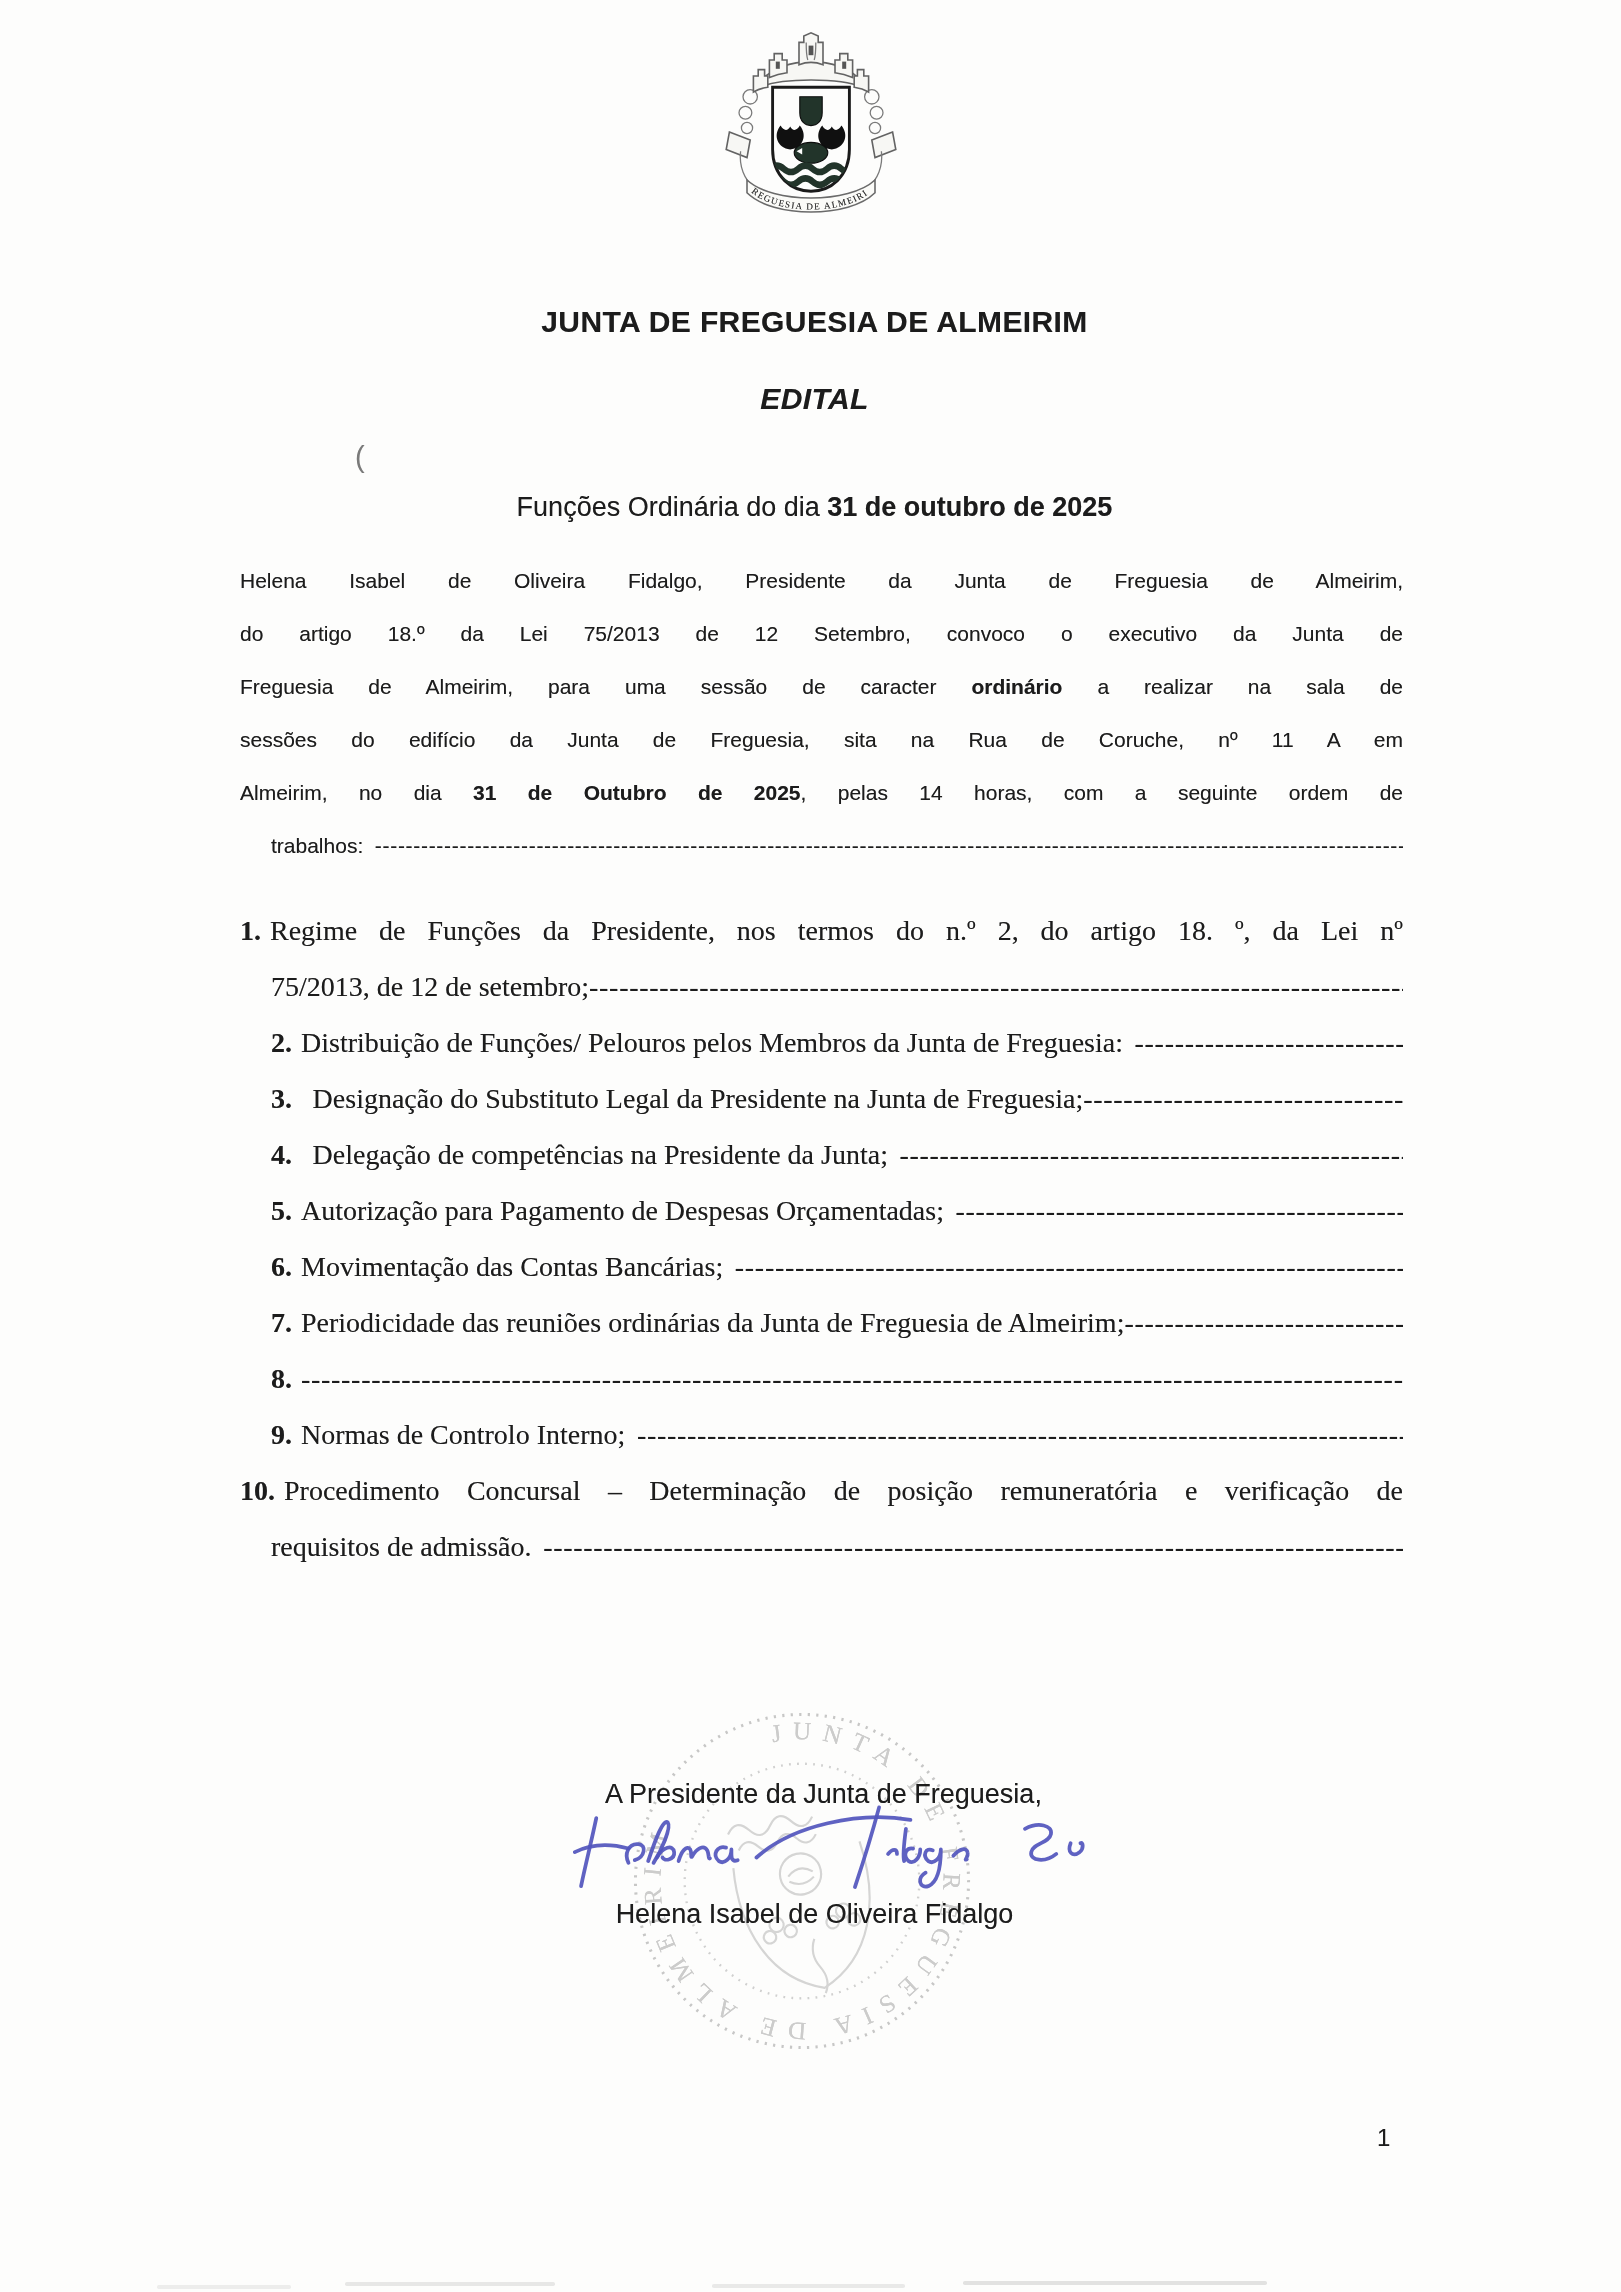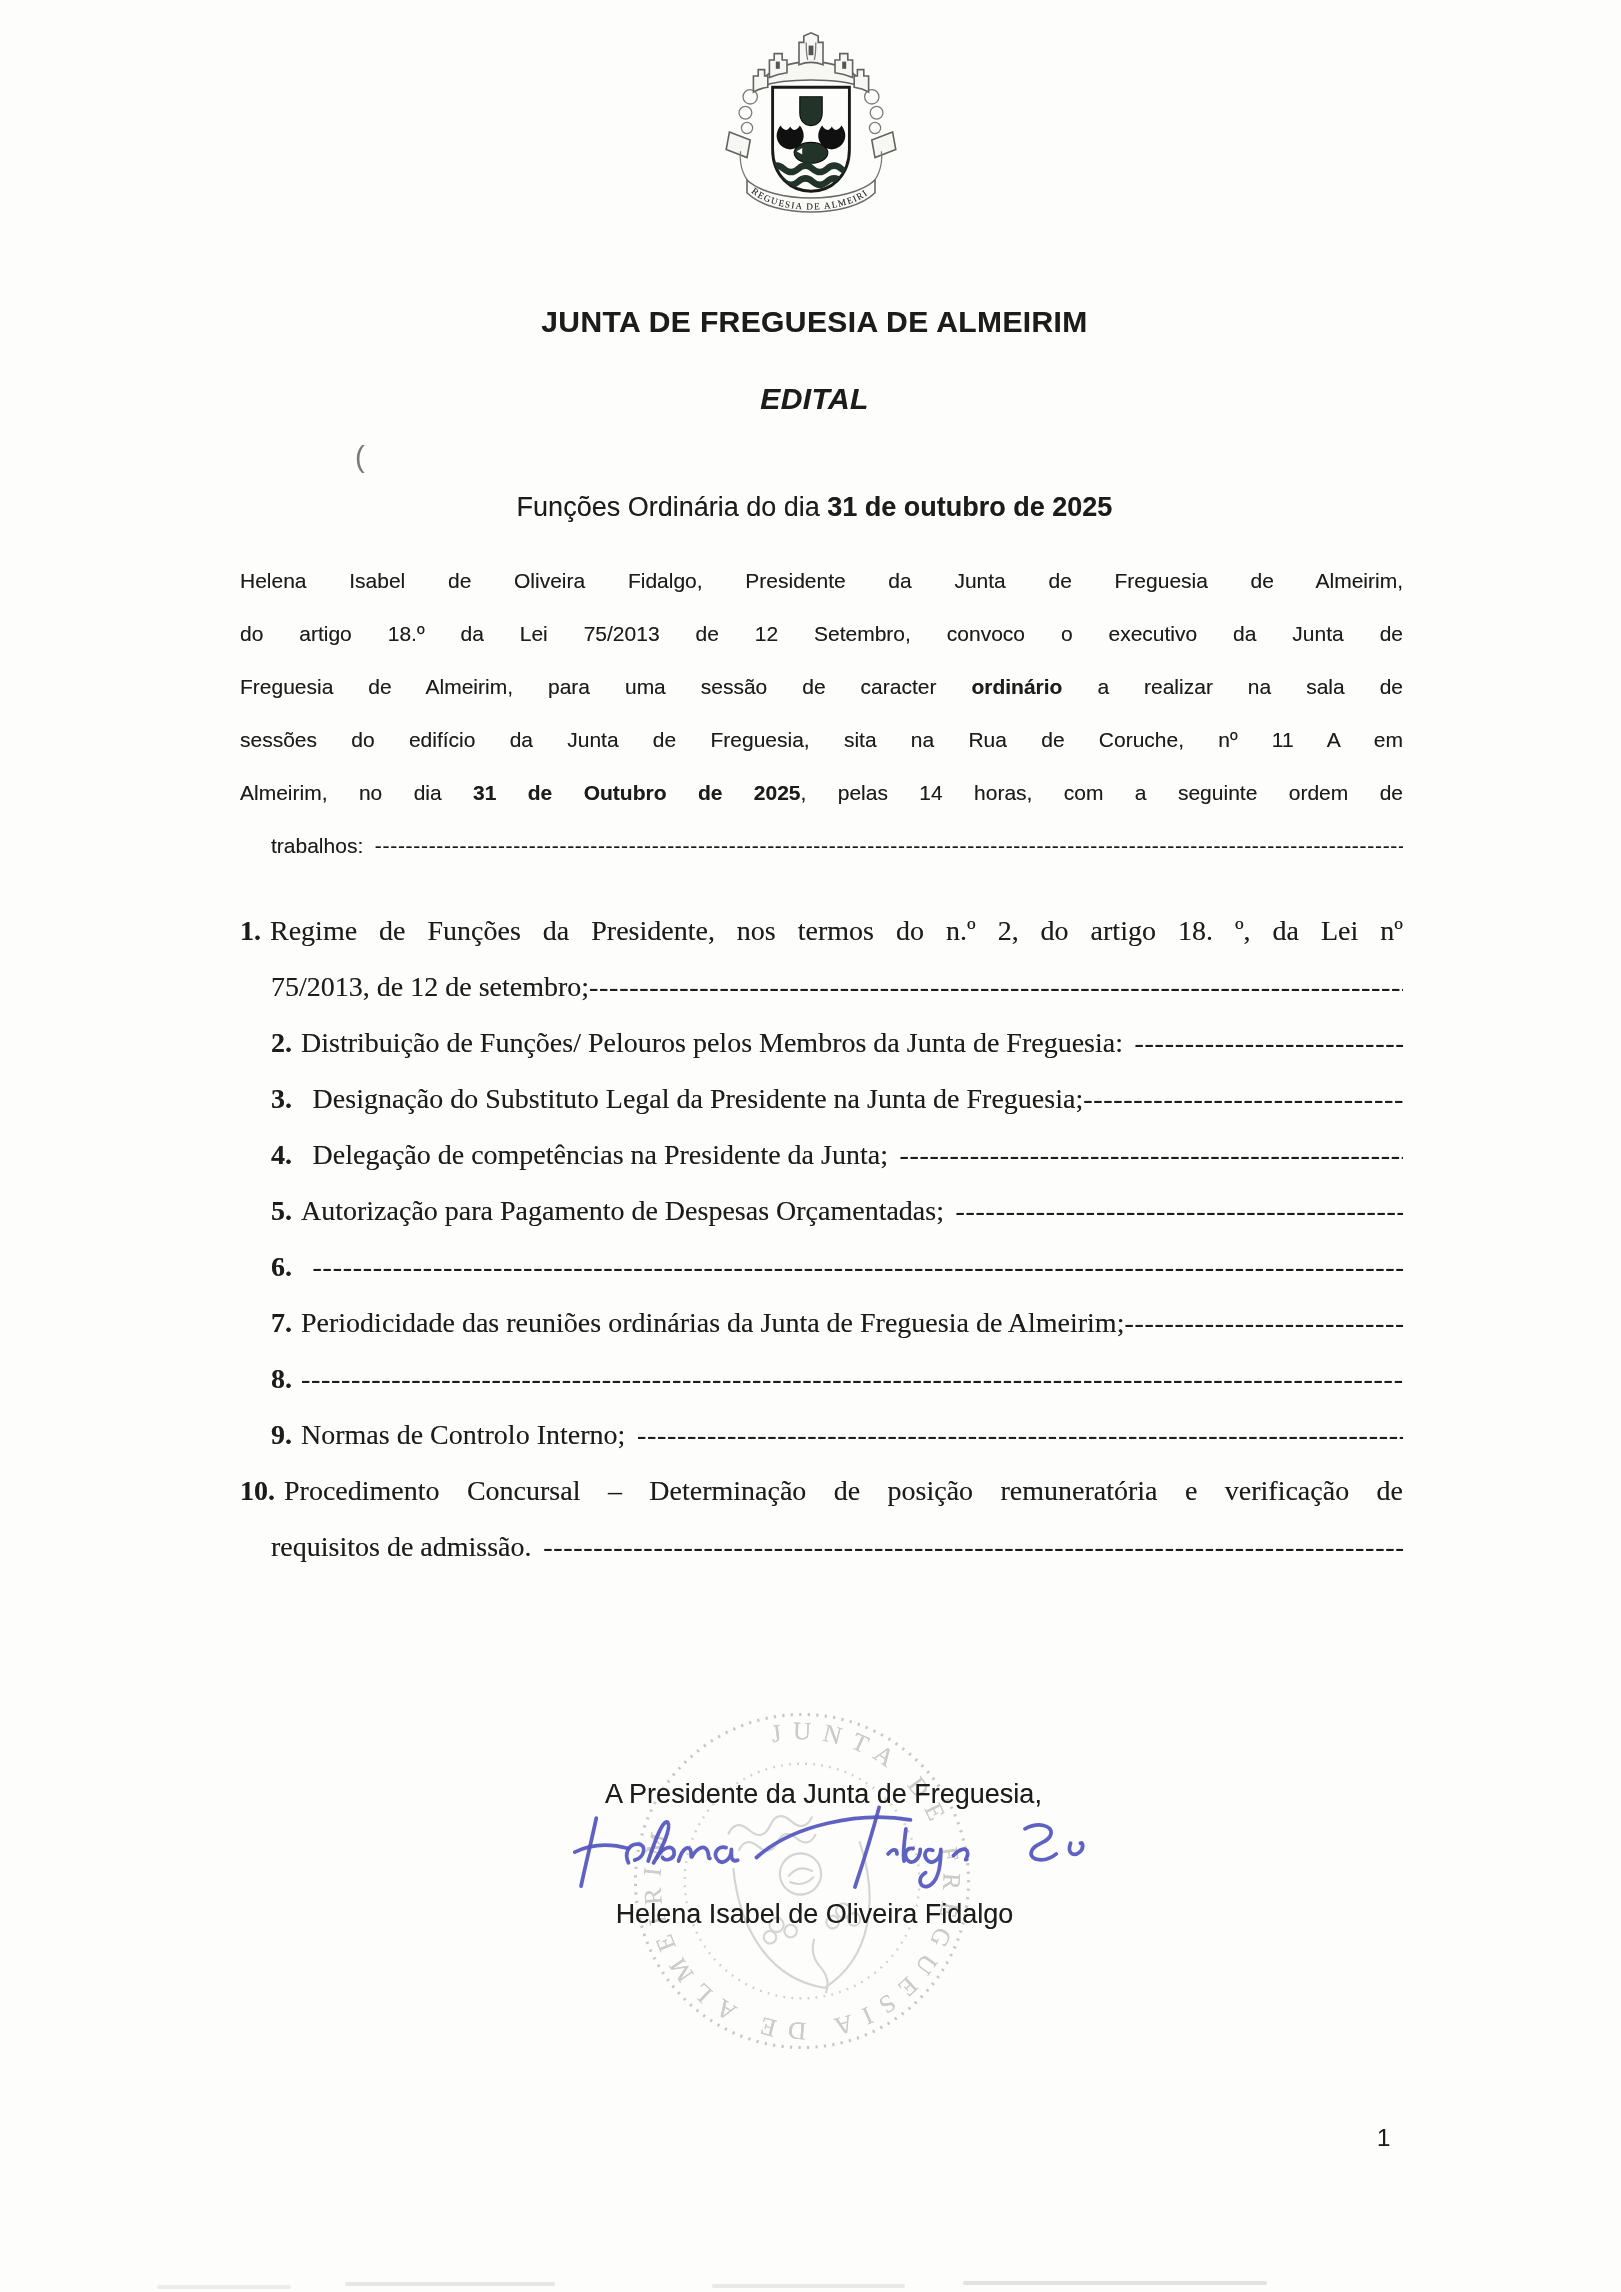--- a/index.html
+++ b/index.html
@@ -169,20 +169,21 @@
         <span class="txt">Delegação de competências na Presidente da Junta;</span>
         <span class="dashes g">------------------------------------------------------------------------------------------------------------------------------------------------------</span>
       </div>
     <div class="line fill">
         <span class="num">5.</span>
         <span class="txt">Autorização para Pagamento de Despesas Orçamentadas;</span>
         <span class="dashes g">------------------------------------------------------------------------------------------------------------------------------------------------------</span>
       </div>
     <div class="line fill">
         <span class="num">6.</span>
+        <span class="txt">Movimentação das Contas Bancárias;</span>
         <span class="dashes g">------------------------------------------------------------------------------------------------------------------------------------------------------</span>
       </div>
     <div class="line fill">
         <span class="num">7.</span>
         <span class="txt">Periodicidade das reuniões ordinárias da Junta de Freguesia de Almeirim;</span>
         <span class="dashes">------------------------------------------------------------------------------------------------------------------------------------------------------</span>
       </div>
     <div class="line fill">
         <span class="num">8.</span>
         <span class="dashes">------------------------------------------------------------------------------------------------------------------------------------------------------</span>

